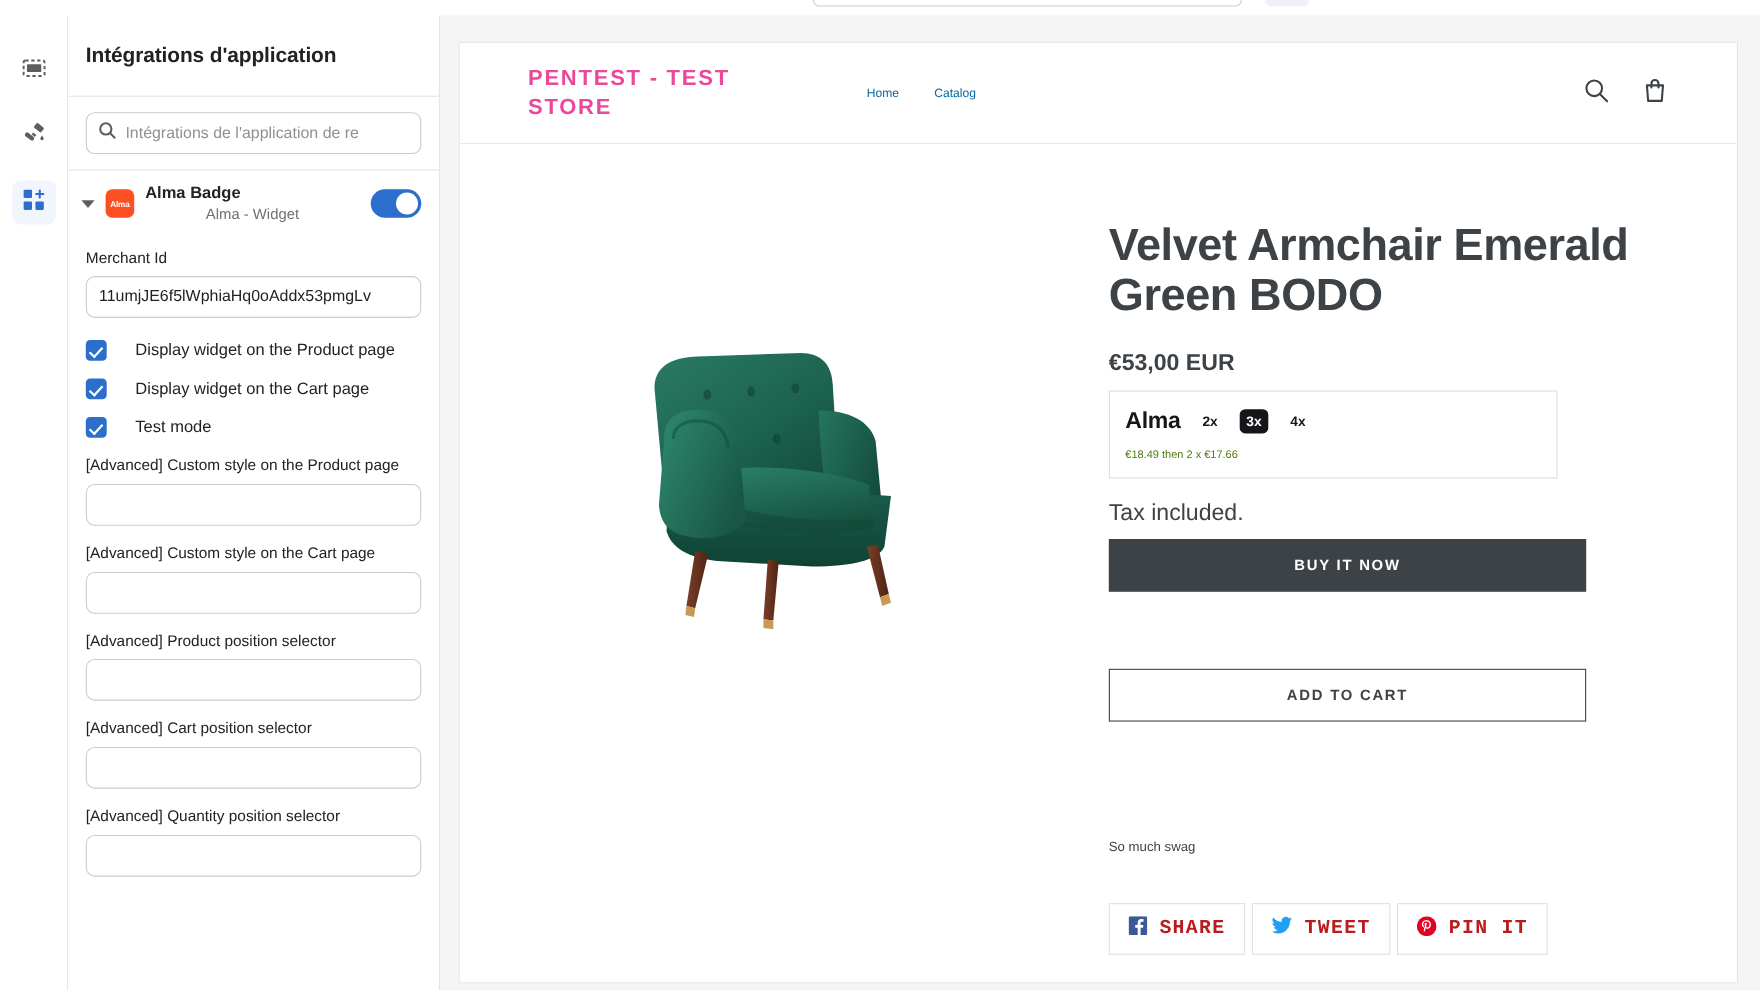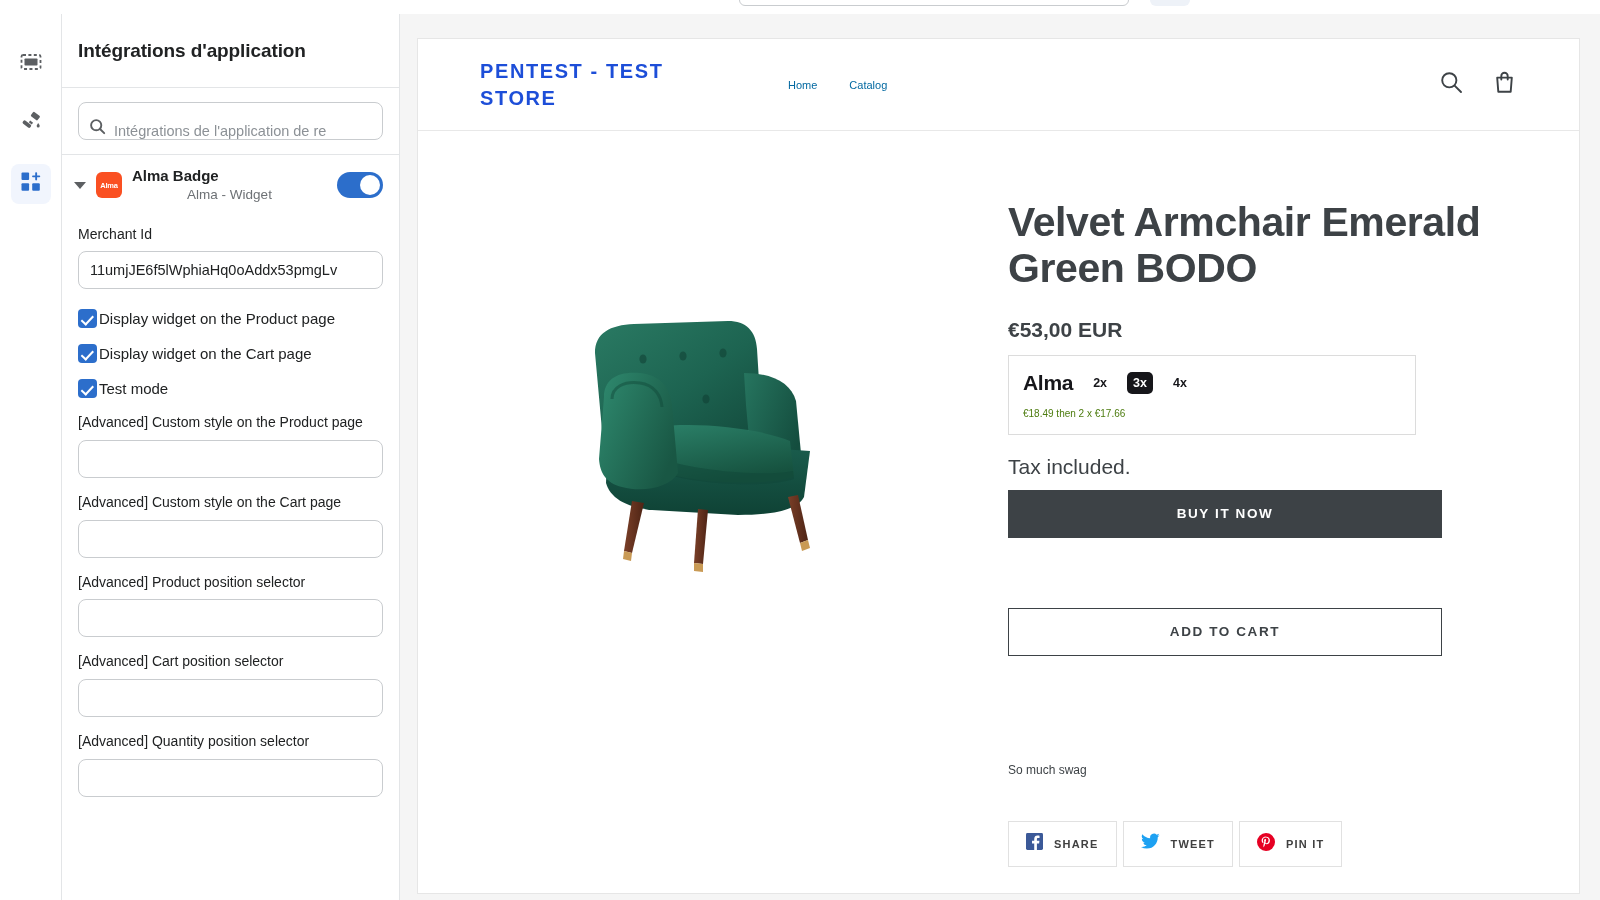--- a/index.html
+++ b/index.html
@@ -50,21 +50,21 @@
   }
   #panel-header h1 {
     font-size: 19px; font-weight: 700; color: #202223; letter-spacing: -0.1px;
   }
   #panel-search-wrap {
     padding: 14px 16px; border-bottom: 1px solid #e3e5e7;
   }
   #panel-search-box {
     position: relative; height: 38px;
     border: 1px solid #c9cccf; border-radius: 8px; background: #fff;
-    display: flex; align-items: flex-end; padding: 0 10px;
+    display: flex; align-items: center; padding: 0 10px;
   }
   #panel-search-box input {
     border: none; outline: none; flex: 1;
     font-size: 14.5px; color: #202223;
     font-family: "Liberation Sans", sans-serif;
     margin-left: 8px; background: transparent;
   }
   #panel-search-box input::placeholder { color: #8c9196; }
 
   
@@ -102,21 +102,21 @@
     margin-top: 14px; margin-bottom: 6px;
   }
   .field-label.first { margin-top: 4px; }
   .text-input {
     width: 100%; height: 38px;
     border: 1px solid #c9cccf; border-radius: 8px; background: #fff;
     padding: 0 11px; font-size: 14.5px; color: #202223;
     font-family: "Liberation Sans", sans-serif; outline: none;
   }
   .checkbox-row {
-    display: flex; align-items: center; gap: 2px; margin: 16px 0 0 0;
+    display: flex; align-items: center; gap: 26px; margin: 16px 0 0 0;
   }
   .checkbox-row.first { margin-top: 20px; }
   .cb {
     width: 19px; height: 19px; border-radius: 4px; background: #2c6ecb;
     flex: 0 0 auto; position: relative; cursor: pointer;
   }
   .cb::after {
     content: ""; position: absolute; left: 6.2px; top: 3.2px;
     width: 5px; height: 9.5px;
     border: solid #fff; border-width: 0 2.1px 2.1px 0;
@@ -134,21 +134,21 @@
     background: #ffffff; border: 1px solid #e6e6e6; overflow: hidden;
   }
 
   
   #store-header {
     height: 92px; border-bottom: 1px solid #e8e8e8;
     display: flex; align-items: center; padding: 0 62px;
     position: relative;
   }
   #store-logo {
-    font-size: 20px; font-weight: 700; color: #1d4ed8;
+    font-size: 20px; font-weight: 700; color: #ec4899;
     letter-spacing: 1.6px; line-height: 1.35; width: 250px;
   }
   #store-nav { display: flex; gap: 32px; margin-left: 58px; }
   .nav-link {
     font-size: 11px; color: #0369a1; text-decoration: none; cursor: pointer;
   }
   #store-header-icons {
     position: absolute; right: 62px; display: flex; align-items: center; gap: 28px;
   }
 
@@ -202,21 +202,21 @@
 
   #product-desc { font-size: 12px; color: #3d4246; margin-top: 107px; }
 
   #share-row { display: flex; gap: 6px; margin-top: 44px; }
   .share-btn {
     display: flex; align-items: center; gap: 11px;
     border: 1px solid #e1e1e1; background: #fff;
     padding: 11px 17px; cursor: pointer;
   }
   .share-label {
-    font-size: 11px; font-weight: 700; color: #404040; letter-spacing: 1.2px;
+    font-size: 18px; font-weight: 700; color: #b91c1c; letter-spacing: 1.2px; font-family: Liberation Mono, monospace;
   }
 
   
   #chair-svg { width: 330px; height: 280px; }
 </style>
 </head>
 <body>
 
 <div id="top-strip">
   <div id="top-url-bar"></div>

